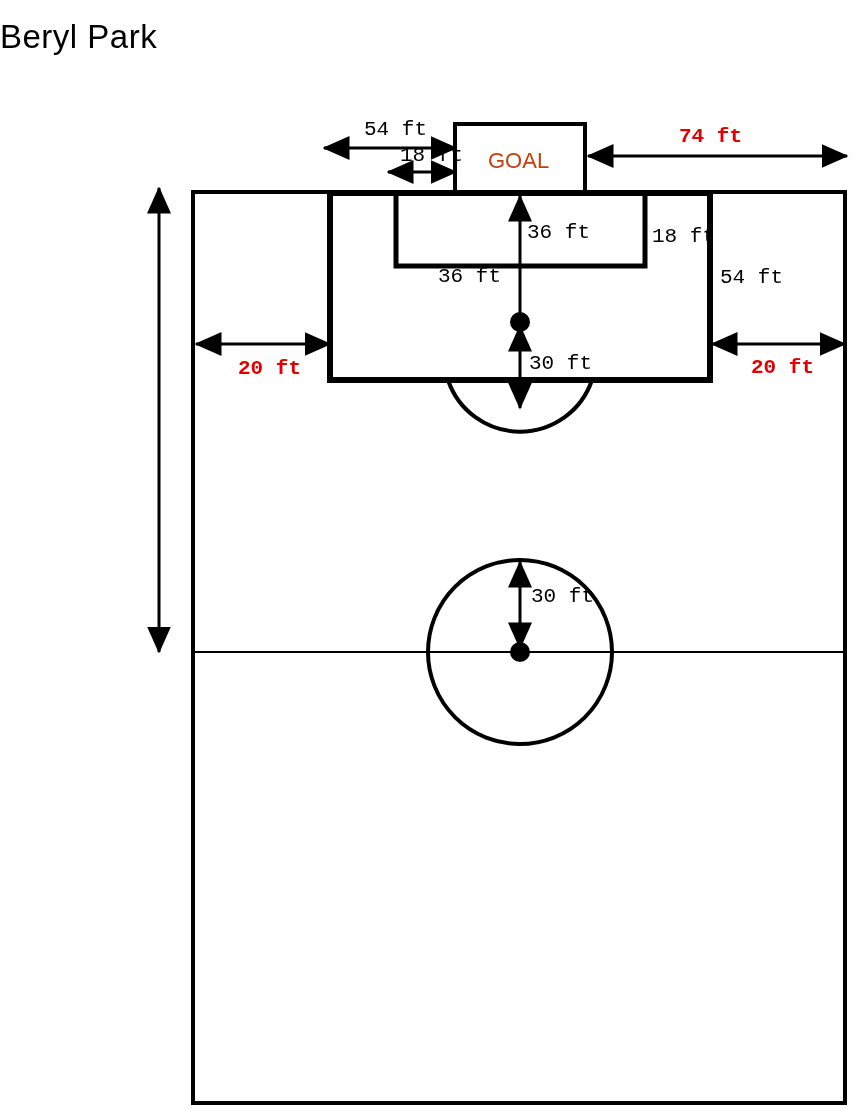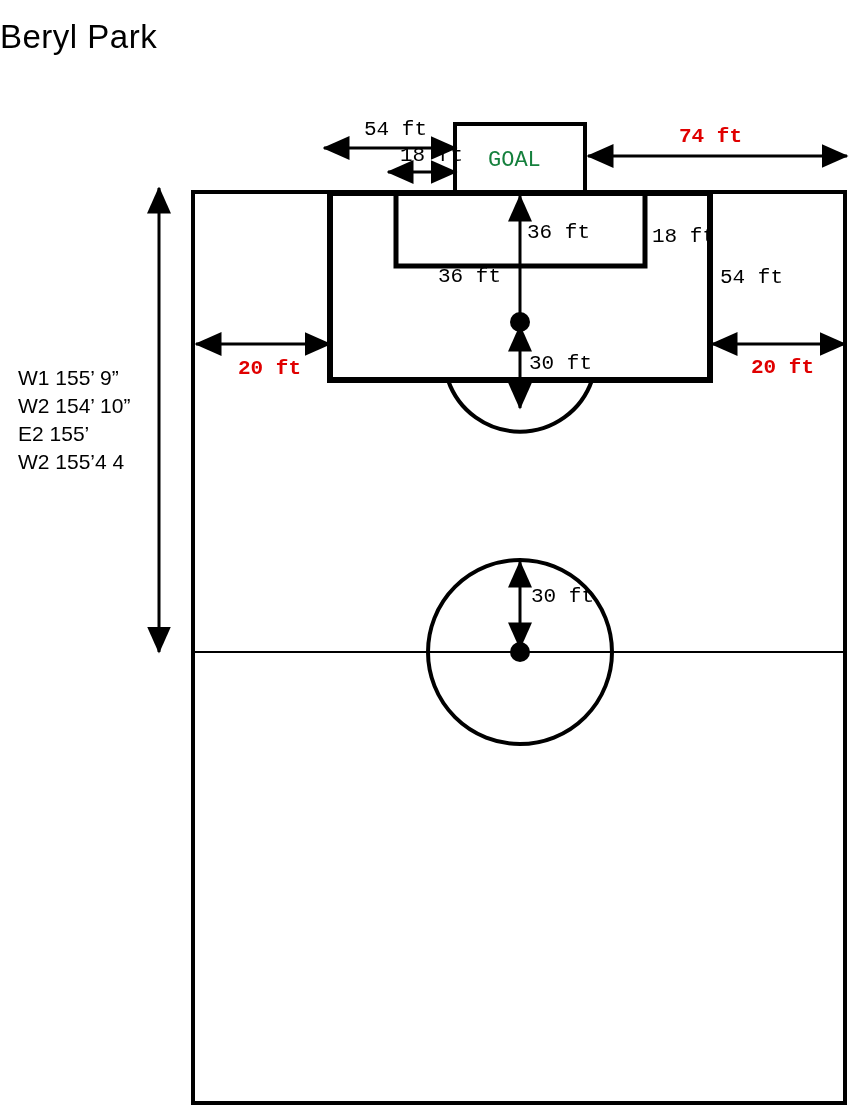--- a/index.html
+++ b/index.html
@@ -43,23 +43,22 @@
     white-space: nowrap;
     line-height: 1.0;
   }
   .lbl-red {
     color: #e00000;
     font-weight: bold;
   }
   .goal-text {
     position: absolute;
     font-size: 22px;
-    color: #15803d;
+    color: #c2410c;
     white-space: nowrap;
-    font-family: Liberation Mono, monospace;
   }
   #measurements {
     position: absolute;
     left: 18px;
     top: 364px;
     font-size: 21px;
     line-height: 28px;
     color: #000000;
     white-space: nowrap;
   }
@@ -142,20 +141,14 @@
   <div class="lbl" style="left:720px; top:267px;">54 ft</div>
 
   <div class="lbl lbl-red" style="left:238px; top:358px;">20 ft</div>
 
   <div class="lbl lbl-red" style="left:751px; top:357px;">20 ft</div>
 
   <div class="lbl" style="left:529px; top:353px;">30 ft</div>
 
   <div class="lbl" style="left:531px; top:586px;">30 ft</div>
 
-  <div id="measurements">
-    <div>W1 155’ 9”</div>
-    <div>W2 154’ 10”</div>
-    <div>E2  155’</div>
-    <div>W2 155’4 4</div>
-  </div>
 
 </div>
 
 </body></html>

